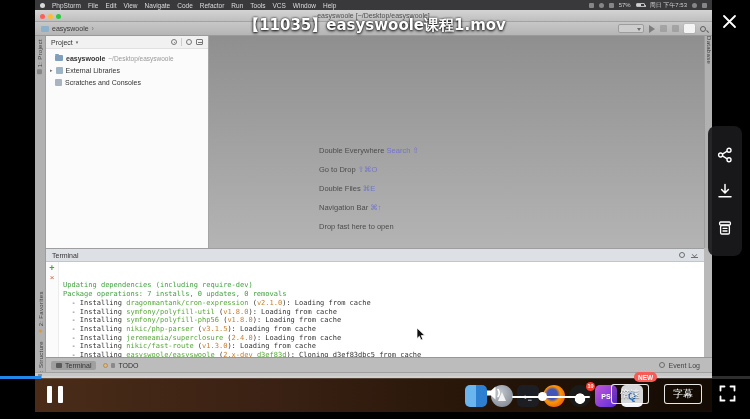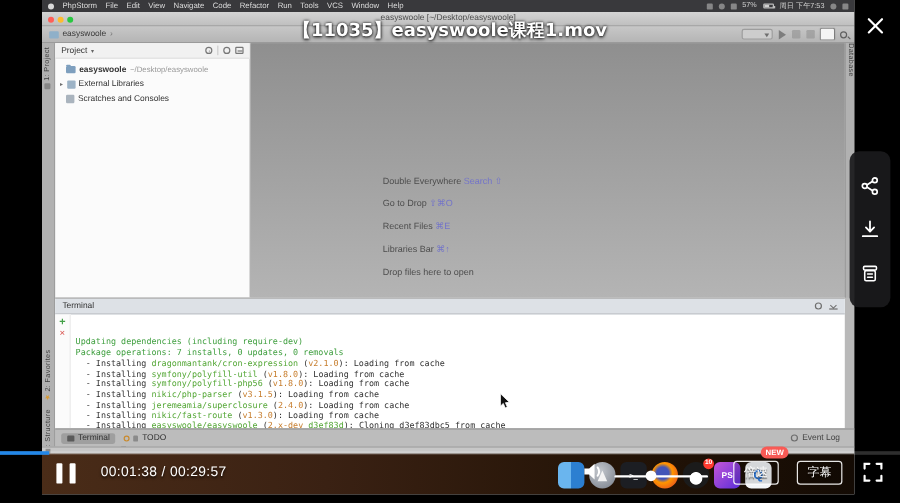--- a/index.html
+++ b/index.html
@@ -252,23 +252,23 @@
           <span class="scratch-ic"></span>
           <span>Scratches and Consoles</span>
         </div>
       </div>
     </div>
 
     <div class="editor">
       <div class="hints">
           <div class="hint-row"><span>Double Everywhere</span><span class="hint-key" style="color: rgb(115, 116, 201);"> Search ⇧</span></div>
           <div class="hint-row"><span>Go to Drop</span><span class="hint-key" style="color: rgb(115, 116, 201);"> ⇧⌘O</span></div>
-          <div class="hint-row"><span>Recent Files</span><span class="hint-key" style="color: rgb(115, 116, 201);"> ⌘E</span></div>
-          <div class="hint-row"><span>Libraries Bar</span><span class="hint-key" style="color: rgb(115, 116, 201);"> ⌘↑</span></div>
-          <div class="hint-row"><span>Drop files here to open</span></div>
+          <div class="hint-row"><span>Double Files</span><span class="hint-key" style="color: rgb(115, 116, 201);"> ⌘E</span></div>
+          <div class="hint-row"><span>Navigation Bar</span><span class="hint-key" style="color: rgb(115, 116, 201);"> ⌘↑</span></div>
+          <div class="hint-row"><span>Drop fast here to open</span></div>
         </div>
     </div>
 
     <div class="right-strip">
       <span class="db-ic"></span>
       <span class="vtext-down">Database</span>
     </div>
 
     <div class="terminal-panel">
       <div class="term-header">
@@ -355,21 +355,20 @@
 
   <div class="progress-track">
     <div class="progress-fill" style="width: 5.5%; background: rgb(34, 135, 232);"></div>
   </div>
 
   <div class="pause-btn">
       <span></span>
       <span></span>
     </div>
 
-  <div class="time-display">00:01:38 / 00:29:57</div>
 
   <svg class="vol-icon" width="20" height="18" viewBox="0 0 20 18">
     <path d="M2 6.5 L6 6.5 L10.5 2.5 L10.5 15.5 L6 11.5 L2 11.5 Z" fill="#fff"></path>
     <path d="M13 5.5 Q15.5 9 13 12.5" fill="none" stroke="#fff" stroke-width="1.6" stroke-linecap="round"></path>
   </svg>
   <div class="vol-track"></div>
   <div class="vol-thumb"></div>
 
   <div class="pill-btn speed-btn">倍速</div>
   <div class="new-badge">NEW</div>

